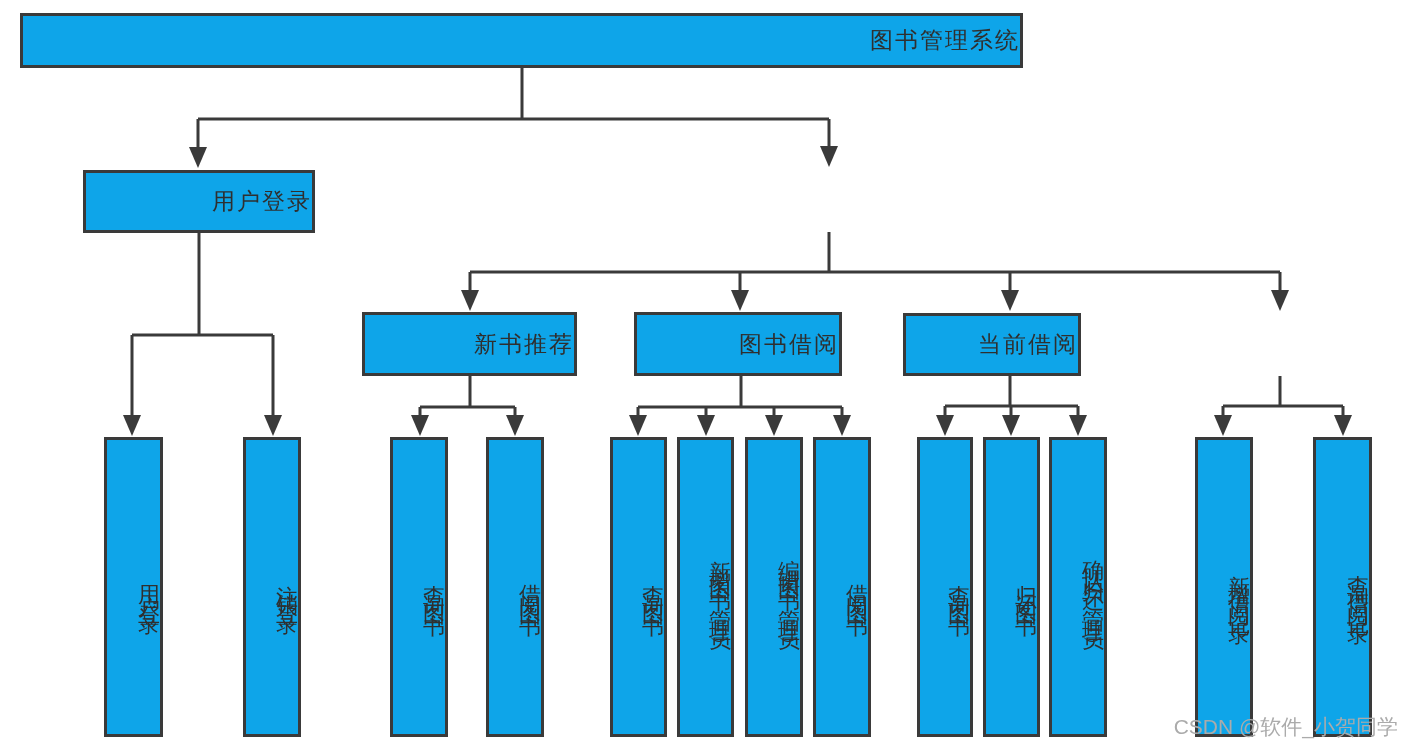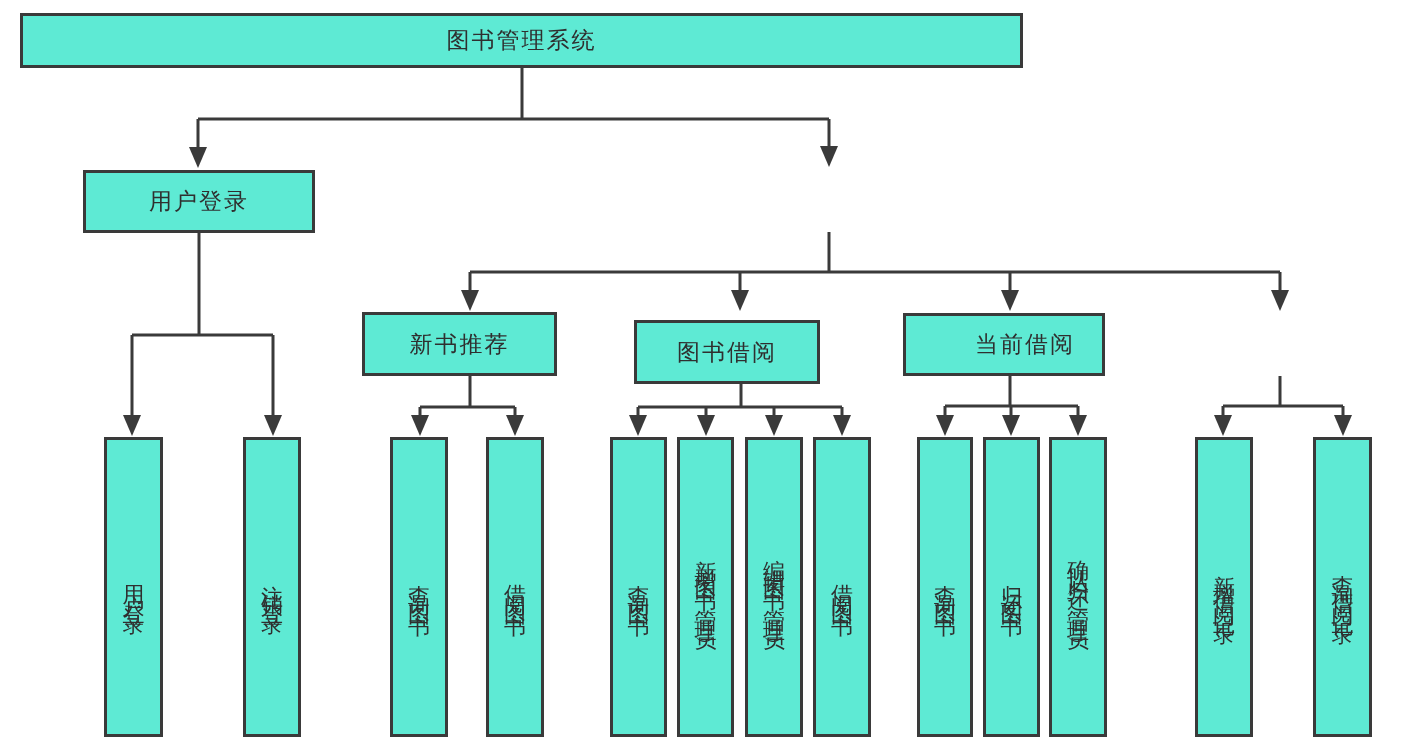--- a/index.html
+++ b/index.html
@@ -23,47 +23,47 @@
     fill: none;
   }
   #connector-layer polygon {
     fill: #3a3a3a;
     stroke: none;
   }
   .box {
     position: absolute;
     box-sizing: border-box;
     border: 3px solid #3a3a3a;
-    background: #5eead4;
+    background: #0ea5e9;
     display: flex;
     align-items: center;
-    justify-content: center;
+    justify-content: flex-end;
   }
   .hlabel {
     font-size: 23px;
     letter-spacing: 2px;
     white-space: nowrap;
     color: #2f2f2f;
   }
   .leaf .vlabel {
     writing-mode: vertical-rl;
     text-orientation: mixed;
     font-size: 22px;
     letter-spacing: 10px;
     line-height: 1;
     white-space: nowrap;
     color: #2f2f2f;
   }
   
   #root-box   { left: 20px;  top: 13px;  width: 1003px; height: 55px; }
   #l1-a       { left: 83px;  top: 170px; width: 232px;  height: 63px; }
   #l1-b       { left: 712px; top: 169px; width: 235px;  height: 63px; }
-  #l2-a       { left: 362px; top: 312px; width: 195px;  height: 64px; }
-  #l2-b       { left: 634px; top: 320px; width: 186px;  height: 64px; }
-  #l2-c       { left: 903px; top: 313px; width: 202px;  height: 63px; padding-left: 42px; }
+  #l2-a       { left: 362px; top: 312px; width: 215px;  height: 64px; }
+  #l2-b       { left: 634px; top: 312px; width: 208px;  height: 64px; }
+  #l2-c       { left: 903px; top: 313px; width: 178px;  height: 63px; padding-left: 42px; }
   #l2-d       { left: 1173px;top: 313px; width: 214px;  height: 63px; }
   .leaf       { top: 437px;  height: 300px; }
   #leaf-a1 { left: 104px;  width: 59px; }
   #leaf-a2 { left: 243px;  width: 58px; }
   #leaf-b1 { left: 390px;  width: 58px; }
   #leaf-b2 { left: 486px;  width: 58px; }
   #leaf-c1 { left: 610px;  width: 57px; }
   #leaf-c2 { left: 677px;  width: 57px; }
   #leaf-c3 { left: 745px;  width: 58px; }
   #leaf-c4 { left: 813px;  width: 58px; }
@@ -184,14 +184,15 @@
     <span class="vlabel">确认归还（管理员）</span>
   </div>
 
   <div class="box leaf" id="leaf-e1">
     <span class="vlabel">新增借阅记录</span>
   </div>
   <div class="box leaf" id="leaf-e2">
     <span class="vlabel">查询借阅记录</span>
   </div>
 
+  <div id="watermark">CSDN @软件_小贺同学</div>
 
 </div>
 
 </body></html>

